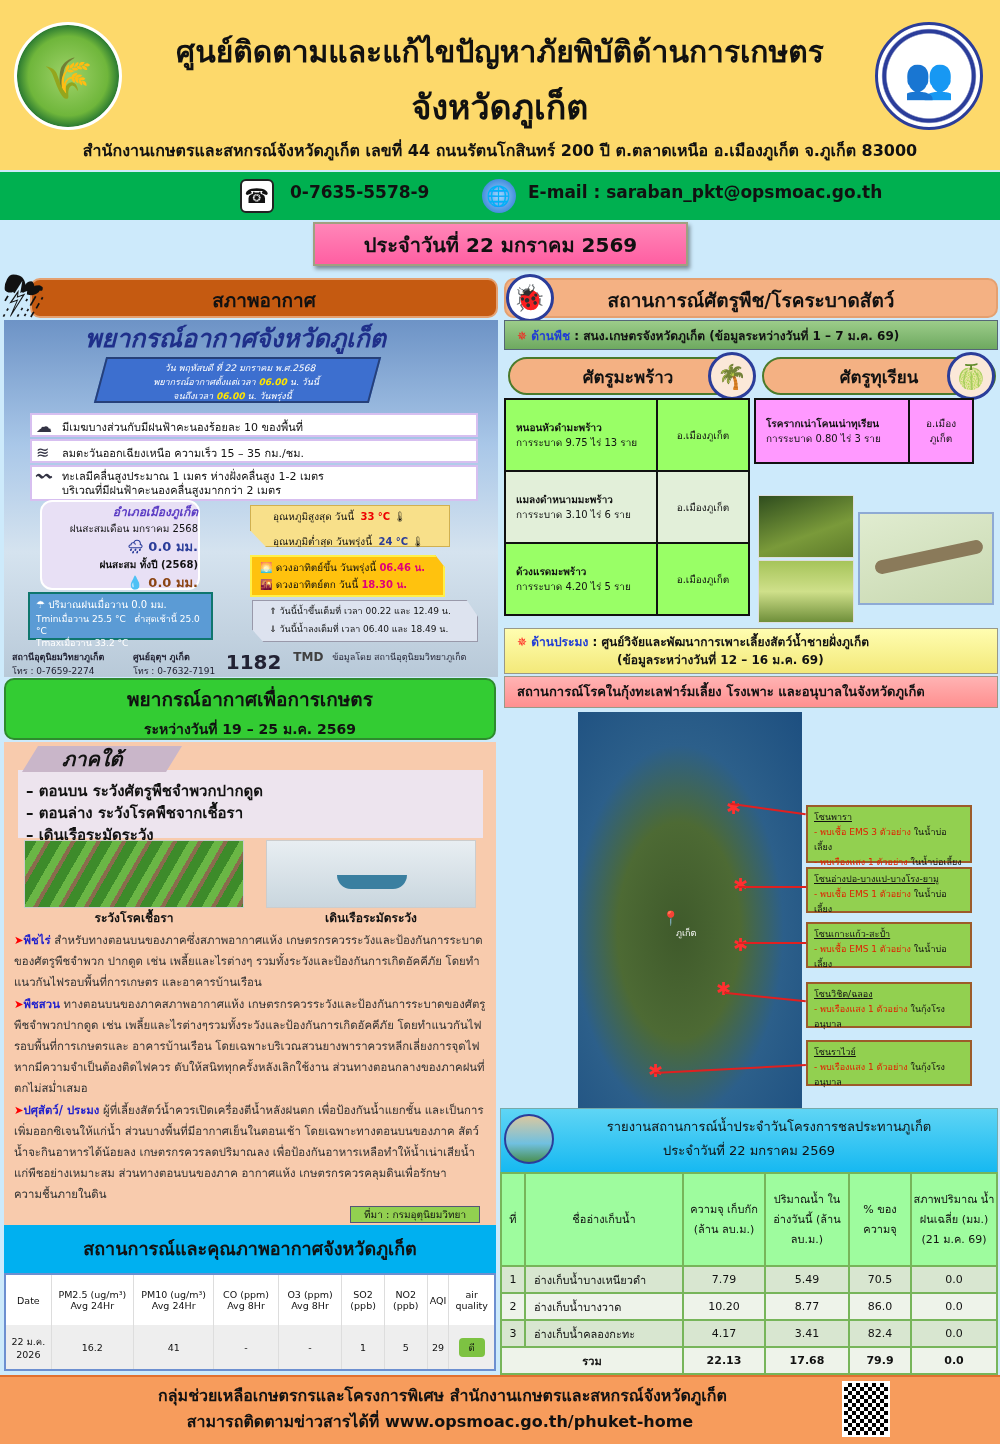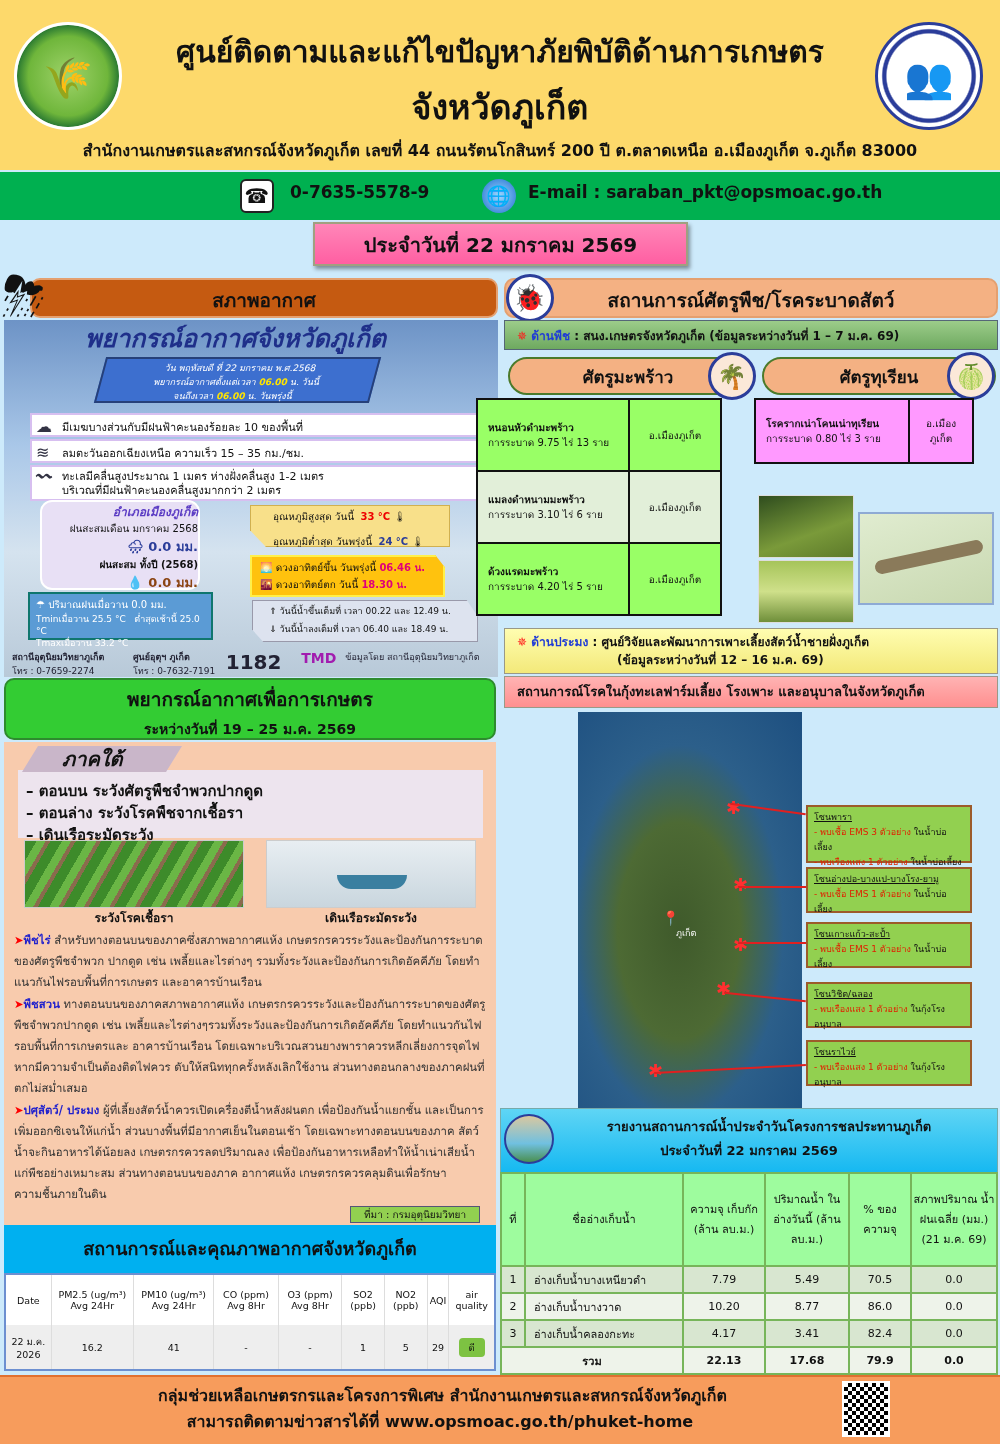--- a/index.html
+++ b/index.html
@@ -62,42 +62,42 @@
 #plantbar{left:504px;top:320px;width:494px;height:30px;background:linear-gradient(#9ccc8a,#6ea960);border:1px solid #567;font-size:12px;font-weight:bold;line-height:30px;padding-left:12px}
 .star{color:#ff1a1a}
 .blu{color:#1f3bd6}
 .pill{height:38px;border-radius:30px;background:#f4b183;border:2px solid #4b7a2b;font-size:17px;font-weight:bold;text-align:center;line-height:36px}
 #pill1{left:508px;top:357px;width:240px}
 #pill2{left:762px;top:357px;width:234px}
 .badge{width:48px;height:48px;border-radius:50%;border:3px solid #2b3d9a;background:#fbe8d8;text-align:center;line-height:44px;font-size:24px}
 #b1{left:708px;top:352px}#b2{left:947px;top:352px}
 .pt{border-collapse:collapse;font-size:10px}
 .pt td{border:2px solid #111;padding:6px 10px;vertical-align:middle}
-#coco{left:476px;top:398px;width:246px}
+#coco{left:504px;top:398px;width:246px}
 #coco td.c1{width:152px;height:72px}
 #coco td.c2{text-align:center}
 #durian{left:754px;top:398px;width:220px;background:#ff99ff}
 #durian td{height:64px}
 #durian td.c1{width:154px}
 #durian td.c2{text-align:center}
 #img-beetle1{left:758px;top:495px;width:96px;height:63px;background:linear-gradient(160deg,#2f4d1e,#7a9a3a 60%,#5d7a2a);border:1px solid #ddd}
 #img-beetle2{left:758px;top:560px;width:96px;height:63px;background:linear-gradient(180deg,#a6c45a,#cfe08a 50%,#6f8f3a);border:1px solid #ddd}
 #img-worm{left:858px;top:512px;width:136px;height:93px;background:linear-gradient(160deg,#e0ecd0,#c8d8b0);border:2px solid #8eaad4}
 #img-worm .w{position:absolute;left:14px;top:36px;width:110px;height:14px;background:#8a7a5a;border-radius:8px;transform:rotate(-12deg)}
 #fishbar{left:504px;top:628px;width:494px;height:46px;background:linear-gradient(#fffdb0,#f3e97a);border:1px solid #998;font-size:12px;font-weight:bold;padding:4px 12px;line-height:18px}
 #shrimpbar{left:504px;top:676px;width:494px;height:32px;background:linear-gradient(#ffb3b3,#ff8f8f);border:1px solid #998;font-size:13px;font-weight:bold;line-height:30px;padding-left:12px}
 #map{left:578px;top:712px;width:224px;height:398px;background:radial-gradient(ellipse at 45% 55%,#3f5a2b 0%,#4d6a34 35%,#2c5f8a 60%,#1d4f80 100%)}
 #map .pin{position:absolute;color:#ff3030;font-size:18px;font-weight:bold}
 #map .lbl{position:absolute;left:80px;top:200px;color:#fff;font-size:9px}
 .zone{left:806px;width:166px;background:#92d050;border:2px solid #9c5b2a;font-size:9px;padding:3px 6px;line-height:15px}
 .zone .zn{text-decoration:underline}
 .zone .f{color:#e02000}
 .arrow{height:2px;background:#e02020}
 
-#wbar{left:500px;top:1108px;width:498px;height:84px;background:linear-gradient(#5fd5f5,#00b0f0);border:1px solid #7aa;text-align:center;font-size:13px;font-weight:bold;padding-top:6px;line-height:24px}
+#wbar{left:500px;top:1108px;width:498px;height:84px;background:linear-gradient(#5fd5f5,#00b0f0);border:1px solid #7aa;text-align:center;font-size:13px;font-weight:normal;padding-top:6px;line-height:24px}
 #wlogo{left:504px;top:1114px;width:50px;height:50px;border-radius:50%;background:linear-gradient(#d9c8a0,#70c0e0 60%,#4a8f50);border:2px solid #2b3d9a}
 #wtbl{left:500px;top:1172px;width:498px;border-collapse:collapse;font-size:11px;text-align:center;background:#98fb98}
 #wtbl th{border:2px solid #77b55a;font-weight:normal;height:93px;line-height:20px;background:#9efc9e}
 #wtbl td{border:2px solid #77b55a;height:27px;background:#d8e6d0}
 #wtbl tr.alt td{background:#eef3ea}
 #wtbl td.nm{text-align:left;padding-left:8px}
 #wtbl tr.tot td{font-weight:bold;background:#eef3ea}
 
 #foot{left:0;top:1375px;width:1000px;height:69px;background:#f79c5c;border-top:2px solid #e07030;text-align:center;font-size:16px;font-weight:bold;line-height:26px;padding-top:6px}
 #qr{left:842px;top:1381px;width:48px;height:56px;background:repeating-conic-gradient(#000 0 25%,#fff 0 50%) 0 0/8px 8px;border:2px solid #fff}
@@ -165,21 +165,21 @@
   <div><span>Tmaxเมื่อวาน 33.2 °C</span></div>
 </div>
 <div id="tide" class="abs">
   <div style="padding-left:10px"><span>⇑</span> <span>วันนี้น้ำขึ้นเต็มที่ เวลา 00.22 และ 12.49 น.</span></div>
   <div style="padding-left:10px;margin-top:4px"><span>⇓</span> <span>วันนี้น้ำลงเต็มที่ เวลา 06.40 และ 18.49 น.</span></div>
 </div>
 <div id="wxfoot" class="abs">
   <span style="display:inline-block;vertical-align:top;width:118px"><b>สถานีอุตุนิยมวิทยาภูเก็ต</b><br><span>โทร : 0-7659-2274</span></span>
   <span style="display:inline-block;vertical-align:top;width:90px"><b>ศูนย์อุตุฯ ภูเก็ต</b><br><span>โทร : 0-7632-7191</span></span>
   <span style="display:inline-block;vertical-align:top;font-size:20px;font-weight:bold">1182</span>
-  <span style="display:inline-block;vertical-align:top;color:#a21caf;font-size:14px;font-weight:bold;margin-left:17px">TMD</span>
+  <span style="display:inline-block;vertical-align:top;color:#404040;font-size:12px;font-weight:bold;margin-left:9px">TMD</span>
   <span style="display:inline-block;vertical-align:top;margin-left:6px">ข้อมูลโดย สถานีอุตุนิยมวิทยาภูเก็ต</span>
 </div>
 
 <div id="agbar" class="abs">
   <div class="a">พยากรณ์อากาศเพื่อการเกษตร</div>
   <div class="b">ระหว่างวันที่ 19 – 25 ม.ค. 2569</div>
 </div>
 <div id="agpanel" class="abs"></div>
 <div id="reglist" class="abs">
   <div style="height:8px"></div>

